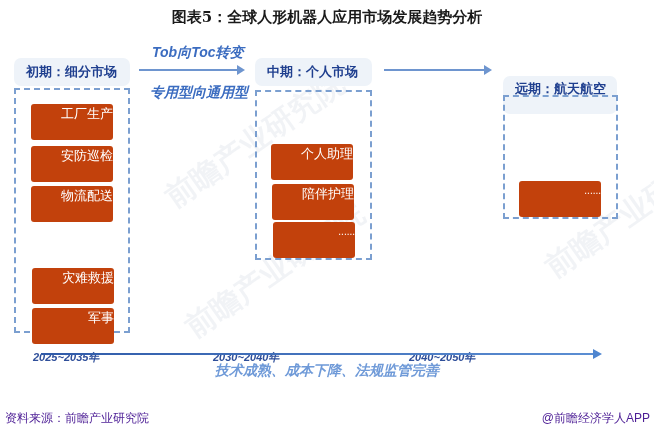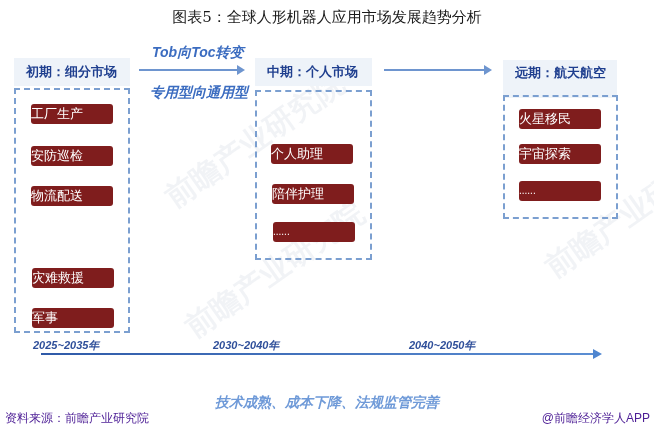--- a/index.html
+++ b/index.html
@@ -4,57 +4,57 @@
 <style>
   html, body { margin:0; padding:0; }
   body {
     width:654px; height:432px; position:relative; overflow:hidden;
     background:#ffffff;
     font-family: "Liberation Sans", "DejaVu Sans", sans-serif;
   }
   .title {
     position:absolute; left:0; top:8px; width:654px; text-align:center;
     font-family: "DejaVu Serif", "Liberation Serif", serif;
-    font-weight:normal; font-size:15px; color:#1a1a1a;
+    font-weight:bold; font-size:15px; color:#1a1a1a;
   }
   .stage-label {
     position:absolute; height:28px; line-height:28px;
     background:#eef3f9; color:#1f3f8f; font-weight:bold; font-size:13px;
-    padding-left:12px; box-sizing:border-box;
+    padding-left:12px; box-sizing:border-box;border-radius:7px;
   }
   .stage-box {
     position:absolute; border:2px dashed #7b9fd0; box-sizing:border-box;
   }
   .pill {
-    position:absolute; height:20px; line-height:20px;
-    background:#7f1d1d; color:#ffffff; font-size:13px;
-    text-align:left; border-radius:3px;
+    position:absolute; height:36px; line-height:20px;
+    background:#c2410c; color:#ffffff; font-size:13px;
+    text-align:right; border-radius:3px;
   }
   .arrow-h { position:absolute; height:2px; background:#6e95cf; }
   .arrow-h::after {
     content:""; position:absolute; right:-8px; top:-4px;
     border-left:8px solid #6e95cf; border-top:5px solid transparent; border-bottom:5px solid transparent;
   }
   .italic-blue {
     position:absolute; color:#3b6cc0; font-style:italic; font-weight:bold; font-size:14px;
   }
   .year {
-    position:absolute; color:#2f4f9a; font-style:italic; font-weight:bold; font-size:11px;
+    position:absolute; color:#2f4f9a; font-style:italic; font-weight:bold; font-size:11px;margin-top:12px;
   }
   .timeline {
     position:absolute; left:41px; top:353px; width:553px; height:2px;
     background:linear-gradient(90deg,#2f5aa8,#5b8ed3);
   }
   .timeline::after {
     content:""; position:absolute; right:-8px; top:-4px;
     border-left:9px solid #4f86d0; border-top:5px solid transparent; border-bottom:5px solid transparent;
   }
   .driver {
     position:absolute; left:0; top:362px; width:654px; text-align:center;
-    color:#6f9ad8; font-style:italic; font-weight:bold; font-size:14px;margin-top:32px;
+    color:#6f9ad8; font-style:italic; font-weight:bold; font-size:14px;
   }
   .footer {
     position:absolute; top:410px; font-size:12px; color:#4c1d95;
   }
   .watermark {
     position:absolute; color:rgba(120,140,170,0.10); font-weight:bold; font-size:30px;
     transform:rotate(-35deg); white-space:nowrap; pointer-events:none;
   }
 </style>
 </head>
@@ -81,24 +81,22 @@
 
 <div class="stage-label" style="left:255px;top:58px;width:117px;">中期：个人市场</div>
 <div class="stage-box" style="left:255px;top:90px;width:117px;height:170px;">
   <div class="pill" style="left:14px;top:52px;width:82px;">个人助理</div>
   <div class="pill" style="left:15px;top:92px;width:82px;">陪伴护理</div>
   <div class="pill" style="left:16px;top:130px;width:82px;font-size:10px;">......</div>
 </div>
 
 <div class="arrow-h" style="left:384px;top:69px;width:100px;"></div>
 
-<div class="stage-label" style="left:503px;top:60px;width:114px;height:38px;line-height:26px;">远期：航天航空</div>
+<div class="stage-label" style="left:503px;top:76px;width:114px;height:38px;line-height:26px;">远期：航天航空</div>
 <div class="stage-box" style="left:503px;top:95px;width:115px;height:124px;">
-  <div class="pill" style="left:14px;top:12px;width:82px;">火星移民</div>
-  <div class="pill" style="left:14px;top:47px;width:82px;">宇宙探索</div>
   <div class="pill" style="left:14px;top:84px;width:82px;font-size:10px;">......</div>
 </div>
 
 <div class="year" style="left:33px;top:338px;">2025~2035年</div>
 <div class="year" style="left:213px;top:338px;">2030~2040年</div>
 <div class="year" style="left:409px;top:338px;">2040~2050年</div>
 <div class="timeline"></div>
 <div class="driver">技术成熟、成本下降、法规监管完善</div>
 
 <div class="footer" style="left:5px;">资料来源：前瞻产业研究院</div>

